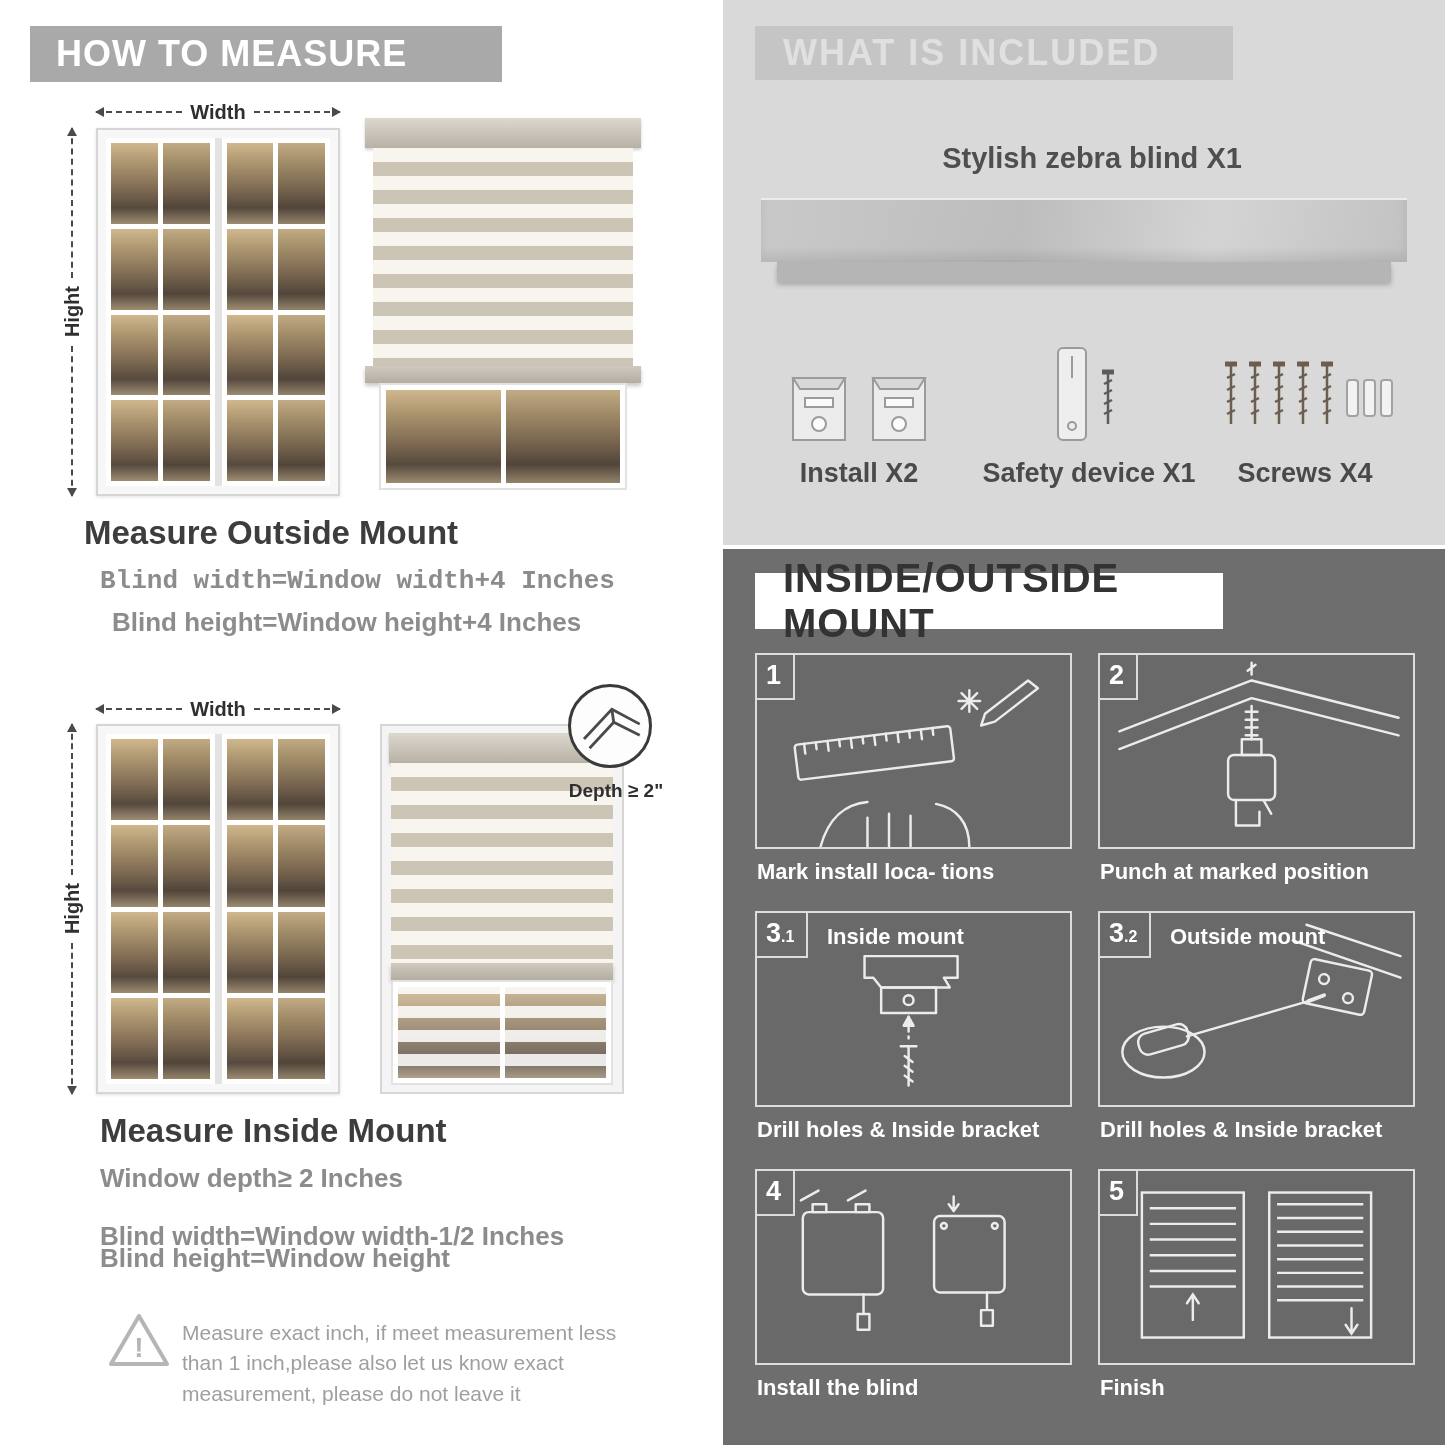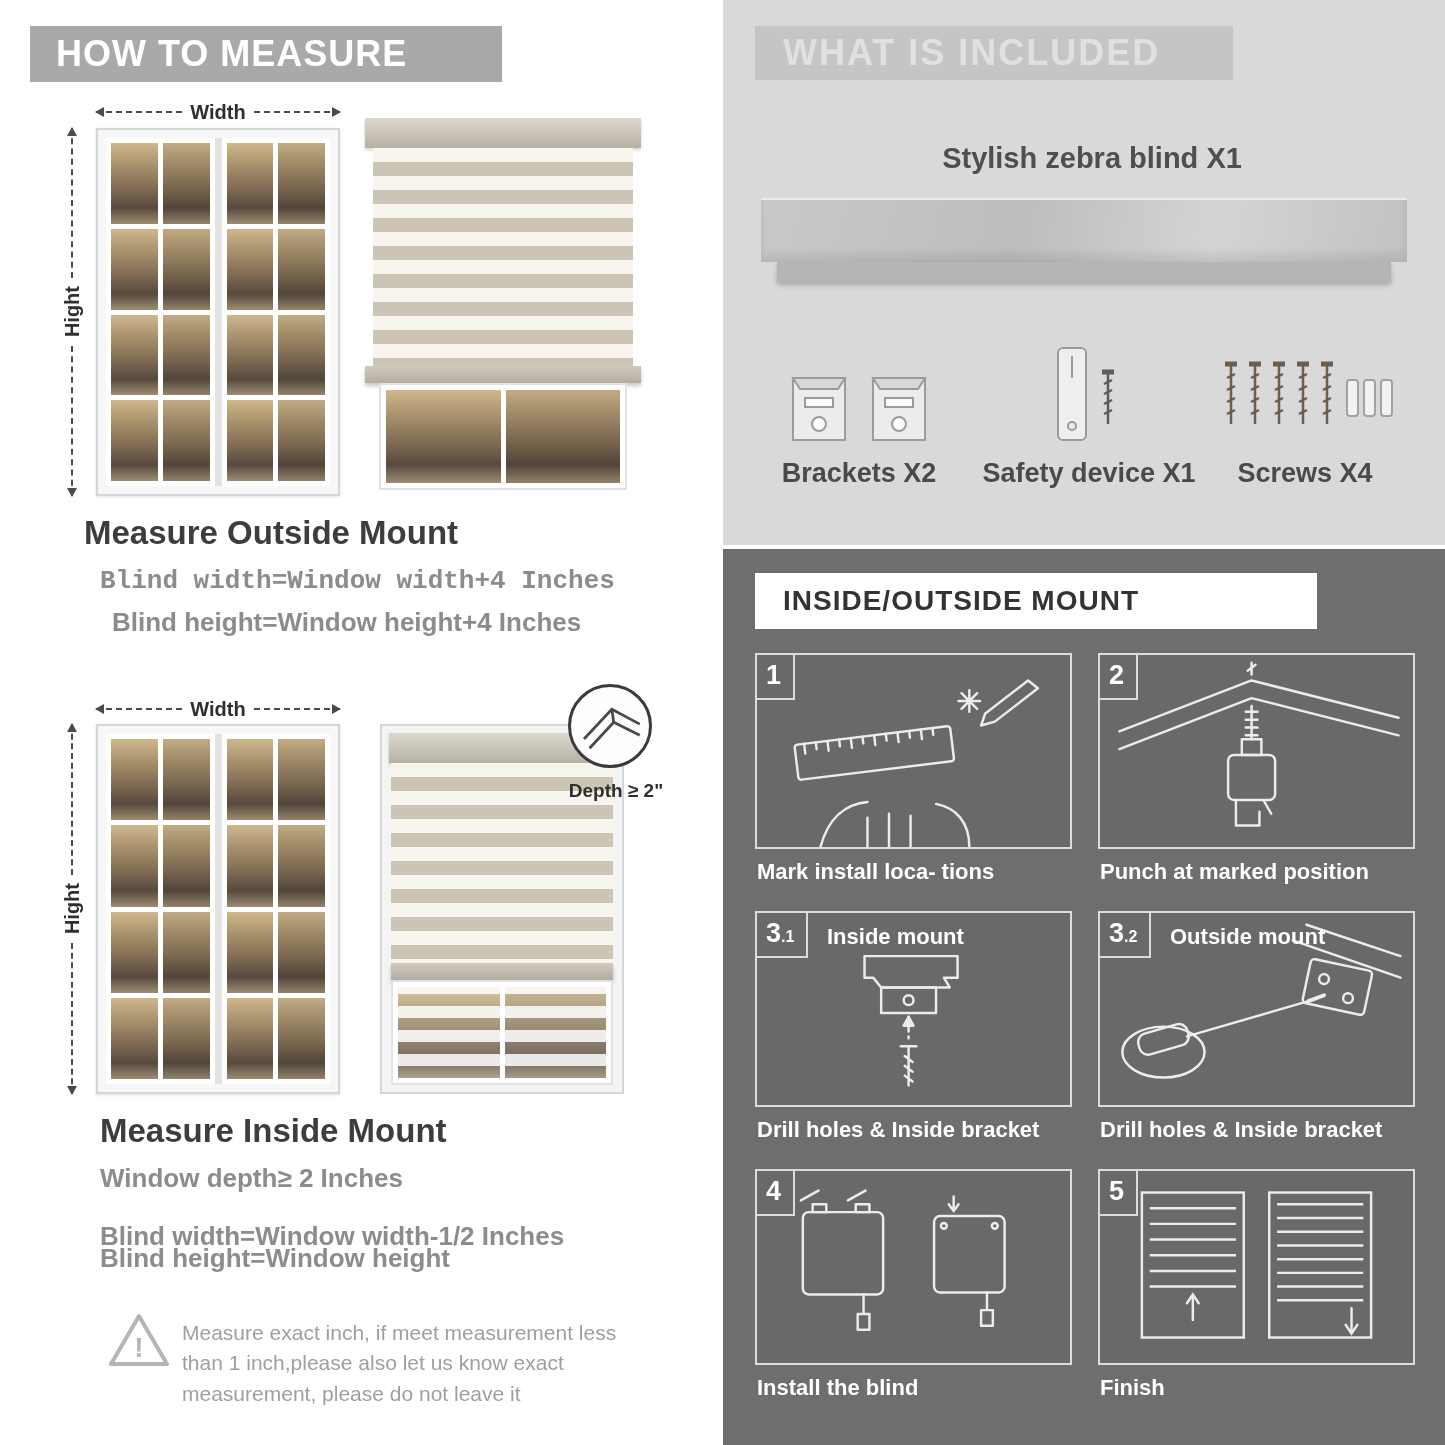--- a/index.html
+++ b/index.html
@@ -56,22 +56,22 @@
   .blind-title{position:absolute;left:0;right:0;top:142px;text-align:center;font-size:29px;font-weight:bold;color:#4f4f4f;padding-left:16px;}
   .rail-main{position:absolute;left:38px;top:198px;width:646px;height:64px;border-top:2px solid #ebebeb;
     background:linear-gradient(100deg,#c9c9c9,#bdbdbd 40%,#d4d4d4 70%,#c2c2c2);box-shadow:inset 0 -8px 10px rgba(0,0,0,.08);}
   .rail-lip{position:absolute;left:54px;top:262px;width:614px;height:20px;background:#b5b5b5;box-shadow:0 3px 5px rgba(0,0,0,.22);}
   .inc-col{position:absolute;top:328px;display:flex;flex-direction:column;align-items:center;gap:12px;}
   .icon-area{height:118px;display:flex;align-items:flex-end;justify-content:center;gap:16px;}
   .inc-label{font-size:27px;font-weight:bold;color:#4a4a4a;white-space:nowrap;}
 
   
   .right-bottom{position:absolute;left:723px;top:549px;width:722px;height:896px;background:#6e6e6e;}
-  .mount-banner{position:absolute;left:32px;top:24px;width:562px;height:56px;background:#ffffff;
-    display:flex;align-items:center;padding-left:28px;color:#333333;font-size:28px;font-weight:bold;letter-spacing:1px;}
+  .mount-banner{position:absolute;left:32px;top:24px;width:468px;height:56px;background:#ffffff;
+    display:flex;align-items:center;padding-left:28px;color:#333333;font-size:40px;font-weight:bold;letter-spacing:1px;}
   .panels{position:absolute;left:32px;top:104px;width:660px;display:grid;grid-template-columns:1fr 1fr;column-gap:26px;}
   .step{display:flex;flex-direction:column;}
   .panel{position:relative;height:196px;border:2px solid #dcdcdc;background:#696969;}
   .panel svg{position:absolute;inset:0;width:100%;height:100%;}
   .badge{position:absolute;top:0;left:0;display:flex;align-items:baseline;color:#ffffff;font-weight:bold;
     border-right:2px solid #dcdcdc;border-bottom:2px solid #dcdcdc;padding:5px 12px 7px 9px;font-size:27px;z-index:2;}
   .badge .sub{font-size:16px;}
   .panel-title{position:absolute;top:11px;left:70px;color:#ffffff;font-weight:bold;font-size:22px;z-index:2;}
   .caption{margin:10px 2px 26px;font-size:22px;font-weight:bold;color:#ffffff;}
 </style>
@@ -216,21 +216,21 @@
         <rect x="18" y="28" width="28" height="9" fill="#fbfbfb" stroke="#9b9b9b" stroke-width="2"></rect>
         <circle cx="32" cy="54" r="7" fill="#fbfbfb" stroke="#9b9b9b" stroke-width="2"></circle>
       </svg>
       <svg width="64" height="76" viewBox="0 0 64 76">
         <path d="M6 8 h52 v62 h-52 z" fill="#ececec" stroke="#9b9b9b" stroke-width="2"></path>
         <path d="M6 8 h52 l-7 11 h-38 z" fill="#d8d8d8" stroke="#9b9b9b" stroke-width="2"></path>
         <rect x="18" y="28" width="28" height="9" fill="#fbfbfb" stroke="#9b9b9b" stroke-width="2"></rect>
         <circle cx="32" cy="54" r="7" fill="#fbfbfb" stroke="#9b9b9b" stroke-width="2"></circle>
       </svg>
     </div>
-    <div class="inc-label">Brackets X2</div>
+    <div class="inc-label">Install X2</div>
   </div>
 
   <div class="inc-col" style="left:256px;width:220px;">
     <div class="icon-area">
       <svg width="78" height="104" viewBox="0 0 78 104">
         <rect x="8" y="6" width="28" height="92" rx="5" fill="rgba(255,255,255,.55)" stroke="#9a9a9a" stroke-width="2"></rect>
         <path d="M22 14 v22" stroke="#9a9a9a" stroke-width="2"></path>
         <circle cx="22" cy="84" r="4" fill="none" stroke="#9a9a9a" stroke-width="2"></circle>
         <g stroke="#5c5c5c" stroke-width="2.5">
           <line x1="52" y1="30" x2="64" y2="30" stroke-width="5"></line>

